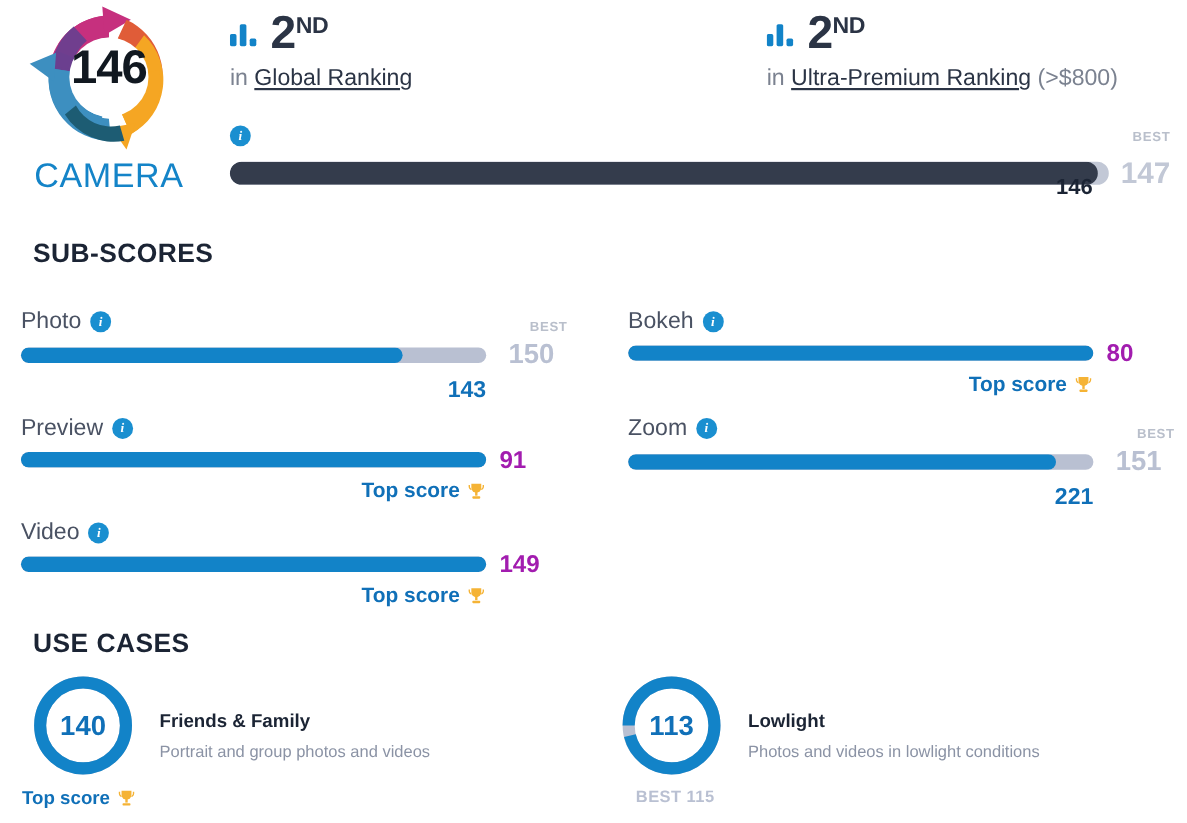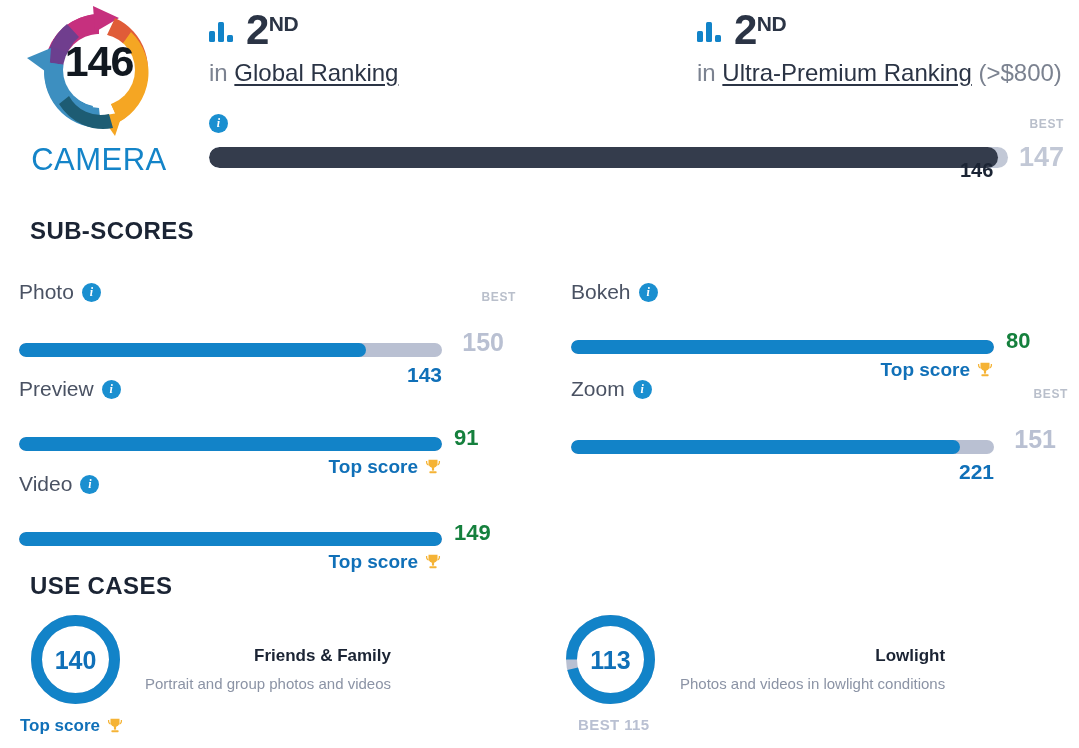--- a/index.html
+++ b/index.html
@@ -33,21 +33,21 @@
   .rank-a { left: 209px; }
   .rank-b { left: 697px; }
   .rank-top { display: flex; align-items: flex-end; gap: 9px; }
   .rank-icon { display: block; margin-bottom: 7px; }
   .rank-pos {
     font-size: 42px; font-weight: bold; color: #2b3445;
     line-height: 0.95; letter-spacing: -0.5px;
     display: flex; align-items: flex-start;
   }
   .rank-pos sup { font-size: 21px; font-weight: bold; line-height: 1; position: relative; top: 3px; }
-  .rank-sub { margin-top: 9px; font-size: 24px; color: #7b8290; }
+  .rank-sub { margin-top: 9px; font-size: 21px; color: #7b8290; }
   .rank-sub a {
     color: #2b3445; text-decoration: underline; cursor: pointer;
     text-underline-offset: 3px;
   }
   .rank-sub .paren { color: #7b8290; margin-top: 28px; }
 
   
   .overall { position: absolute; left: 209px; top: 114px; width: 855px; }
   .overall-head { display: flex; align-items: center; justify-content: space-between; }
   .overall-title { font-size: 20px; color: #4a5263; display: flex; align-items: center; gap: 8px; }
@@ -67,26 +67,26 @@
     position: absolute; left: 30px;
     font-size: 24px; font-weight: bold; color: #1b2434; letter-spacing: 0.4px;
   }
   .sec-subscores { top: 217px; }
   .sec-usecases { top: 572px; }
 
   
   .srow { position: absolute; width: 505px; }
   .srow .shead { display: flex; align-items: flex-end; justify-content: space-between; height: 26px; }
   .stitle { font-size: 21px; color: #4a5263; display: flex; align-items: center; gap: 8px; }
-  .sbarline { display: flex; align-items: flex-end; margin-top: 24px; }
+  .sbarline { display: flex; align-items: center; margin-top: 4px; }
   .sbar-wrap { position: relative; }
   .sbar-track { position: relative; height: 14px; border-radius: 8px; background: #b9c0d2; overflow: hidden; }
   .sbar-fill { position: absolute; left: 0; top: 0; bottom: 0; border-radius: 8px; background: #1283c8; }
   .sbest { font-size: 25px; font-weight: bold; color: #b9c0d2; text-align: right; }
-  .sval-inline { font-size: 22px; font-weight: bold; color: #15803d; padding-left: 12px; }
+  .sval-inline { font-size: 22px; font-weight: bold; color: #a21caf; padding-left: 12px; }
   .sval-below { font-size: 21px; font-weight: bold; color: #1070b8; text-align: right; margin-top: 6px; }
   .topscore {
     display: flex; align-items: center; justify-content: flex-end; gap: 6px;
     font-size: 19px; font-weight: bold; color: #1070b8; margin-top: 5px;
   }
 
   
   .info {
     display: inline-flex; width: 19px; height: 19px; border-radius: 50%;
     background: #1a8fd0; color: #ffffff;
@@ -100,21 +100,21 @@
   .uc { position: absolute; top: 612px; display: flex; align-items: flex-start; }
   .uc-a { left: 28px; }
   .uc-b { left: 563px; }
   .uc-ring { position: relative; width: 95px; height: 95px; flex: none; }
   .uc-ring svg { display: block; transform: rotate(-90deg); }
   .uc-num {
     position: absolute; left: 0; right: 0; top: 34px; text-align: center;
     font-size: 25px; font-weight: bold; color: #1070b8;
   }
   .uc-text { margin-left: 22px; padding-top: 34px; }
-  .uc-name { font-size: 17px; font-weight: bold; color: #1b2434; text-align: right; }
+  .uc-name { font-size: 17px; font-weight: bold; color: #1b2434; }
   .uc-desc { font-size: 15px; color: #8b93a5; margin-top: 9px; }
   .uc-foot { position: absolute; top: 716px; display: flex; align-items: center; gap: 6px; }
   .uc-foot-a { left: 20px; font-size: 17px; font-weight: bold; color: #1070b8; }
   .uc-foot-b { left: 578px; font-size: 15px; font-weight: bold; color: #b9c0d2; letter-spacing: 0.4px; }
   .trophy { display: inline-block; }
 </style>
 </head>
 <body>
 
 <div class="page">

